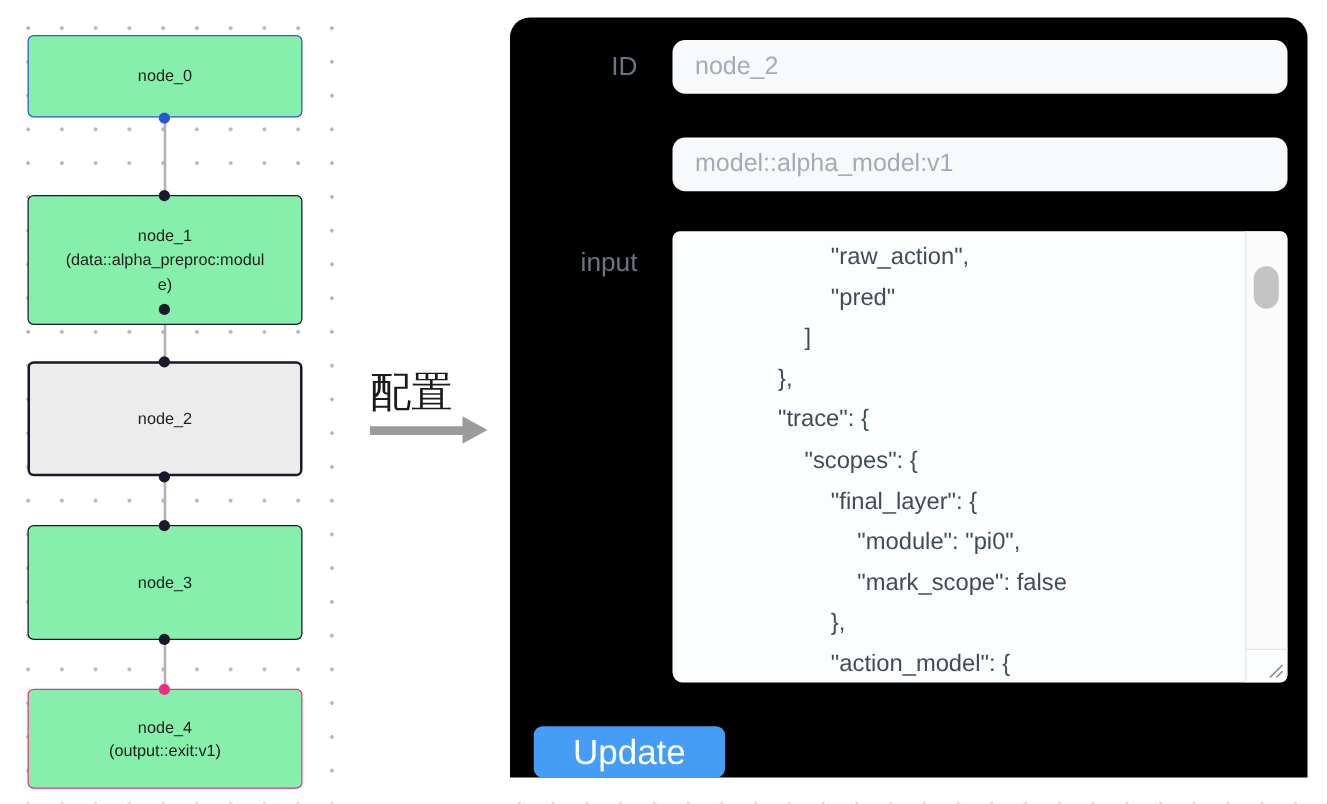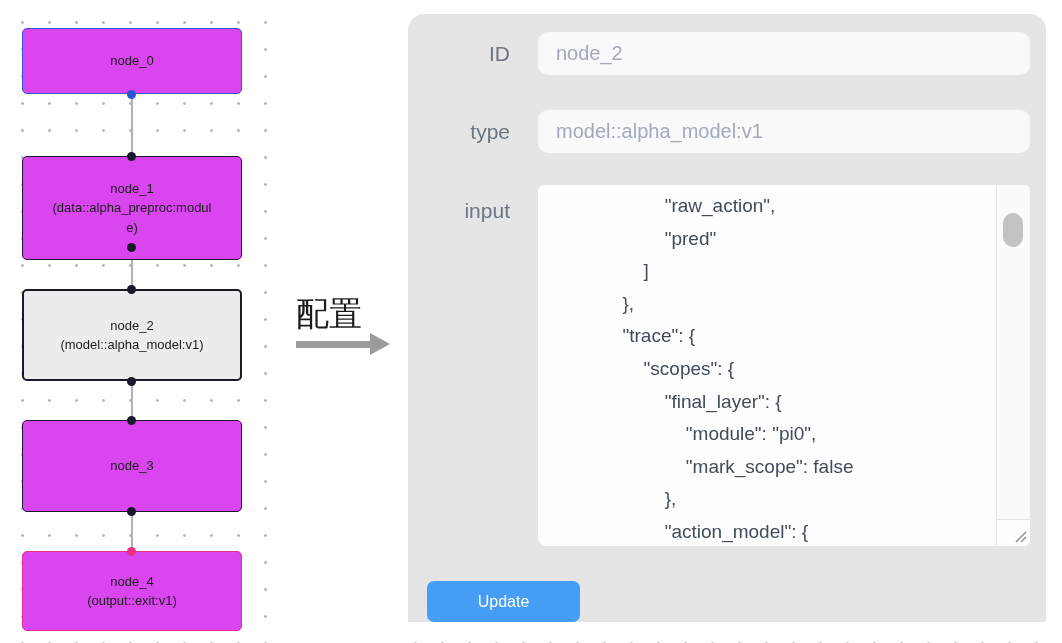--- a/index.html
+++ b/index.html
@@ -15,21 +15,21 @@
 
   
   .edge{position:absolute;left:131px;width:1.5px;background:#b1b1b7;z-index:1;}
   .e0{top:94px;height:62px;}
   .e1{top:247px;height:42px;}
   .e2{top:381px;height:39px;}
   .e3{top:511px;height:40px;}
 
   
   .flow-node{position:absolute;left:22px;width:220px;box-sizing:border-box;
-    background:#d946ef;border:1.5px solid #1a192b;border-radius:5px;
+    background:#86efac;border:1.5px solid #1a192b;border-radius:5px;
     display:flex;flex-direction:column;align-items:center;justify-content:center;
     font-size:13px;font-weight:500;color:#1c1c1c;text-align:center;z-index:2;}
   .n0{top:28px;height:66px;}
   .n1{top:156px;height:104px;}
   .n2{top:289px;height:92px;background:#ececec;border-width:2.5px;}
   .n3{top:420px;height:92px;}
   .n4{top:551px;height:80px;}
   .node-title{line-height:1.5;}
   .node-sub{width:168px;word-break:break-all;line-height:1.5;}
 
@@ -68,21 +68,21 @@
     font-size:19px;line-height:32.6px;color:#414c5a;white-space:pre;}
   .sb-track{position:absolute;top:0;right:0;bottom:26px;width:33px;
     background:#fbfbfc;border-left:1px solid #e4e6e8;}
   .sb-thumb{position:absolute;top:28px;left:6px;width:20px;height:34px;
     background:#c3c3c3;border-radius:10px;}
   .sb-corner{position:absolute;right:0;bottom:0;width:33px;height:26px;
     background:#fcfdfe;border-top:1px solid #e4e6e8;border-left:1px solid #e4e6e8;}
   .resize-glyph{position:absolute;right:2px;bottom:2px;}
   .update-btn{position:absolute;left:19px;top:567px;width:153px;height:41px;
     background:#459df5;color:#ffffff;border:none;border-radius:7px;
-    font-family:"Liberation Sans",sans-serif;font-size:16px;font-weight:500;
+    font-family:"Liberation Sans",sans-serif;font-size:28px;font-weight:500;
     cursor:pointer;}
 </style>
 </head>
 <body>
 
 <div class="stage">
 
   <div class="dot-field dot-left"></div>
   <div class="dot-field dot-right"></div>
 
@@ -93,21 +93,20 @@
 
   <div class="flow-node n0" style="border-color: rgb(42, 86, 207);">
     <div class="node-title">node_0</div>
   </div>
   <div class="flow-node n1" style="border-color: rgb(26, 25, 43);">
     <div class="node-title">node_1</div>
     <div class="node-sub">(data::alpha_preproc:module)</div>
   </div>
   <div class="flow-node n2" style="border-color: rgb(26, 25, 43);">
     <div class="node-title">node_2</div>
-    <div class="node-sub">(model::alpha_model:v1)</div>
   </div>
   <div class="flow-node n3" style="border-color: rgb(26, 25, 43); justify-content: center;">
     <div class="node-title">node_3</div>
   </div>
   <div class="flow-node n4" style="border-color: rgb(238, 45, 132);">
     <div class="node-title">node_4</div>
     <div class="node-sub">(output::exit:v1)</div>
   </div>
 
   <span class="handle h0" style="background-color: rgb(42, 86, 207);"></span>
@@ -116,24 +115,23 @@
   <span class="handle h3" style="background-color: rgb(26, 25, 43);"></span>
   <span class="handle h4" style="background-color: rgb(26, 25, 43);"></span>
   <span class="handle h5" style="background-color: rgb(26, 25, 43);"></span>
   <span class="handle h6" style="background-color: rgb(26, 25, 43);"></span>
   <span class="handle h7" style="background-color: rgb(238, 45, 132);"></span>
 
   <div class="annot-label">配置</div>
   <div class="arrow-shaft"></div>
   <div class="arrow-head"></div>
 
-  <div class="panel" style="background-color: #e5e5e5;">
+  <div class="panel" style="background-color: #000000;">
     <div class="f-label l-id">ID</div>
     <input class="f-input i-id" readonly="" value="node_2" style="">
-    <div class="f-label l-type">type</div>
     <input class="f-input i-type" readonly="" value="model::alpha_model:v1" style="">
     <div class="f-label l-config">input</div>
 
     <div class="config-box">
       <pre class="config-text">                        "raw_action",
                         "pred"
                     ]
                 },
                 "trace": {
                     "scopes": {

